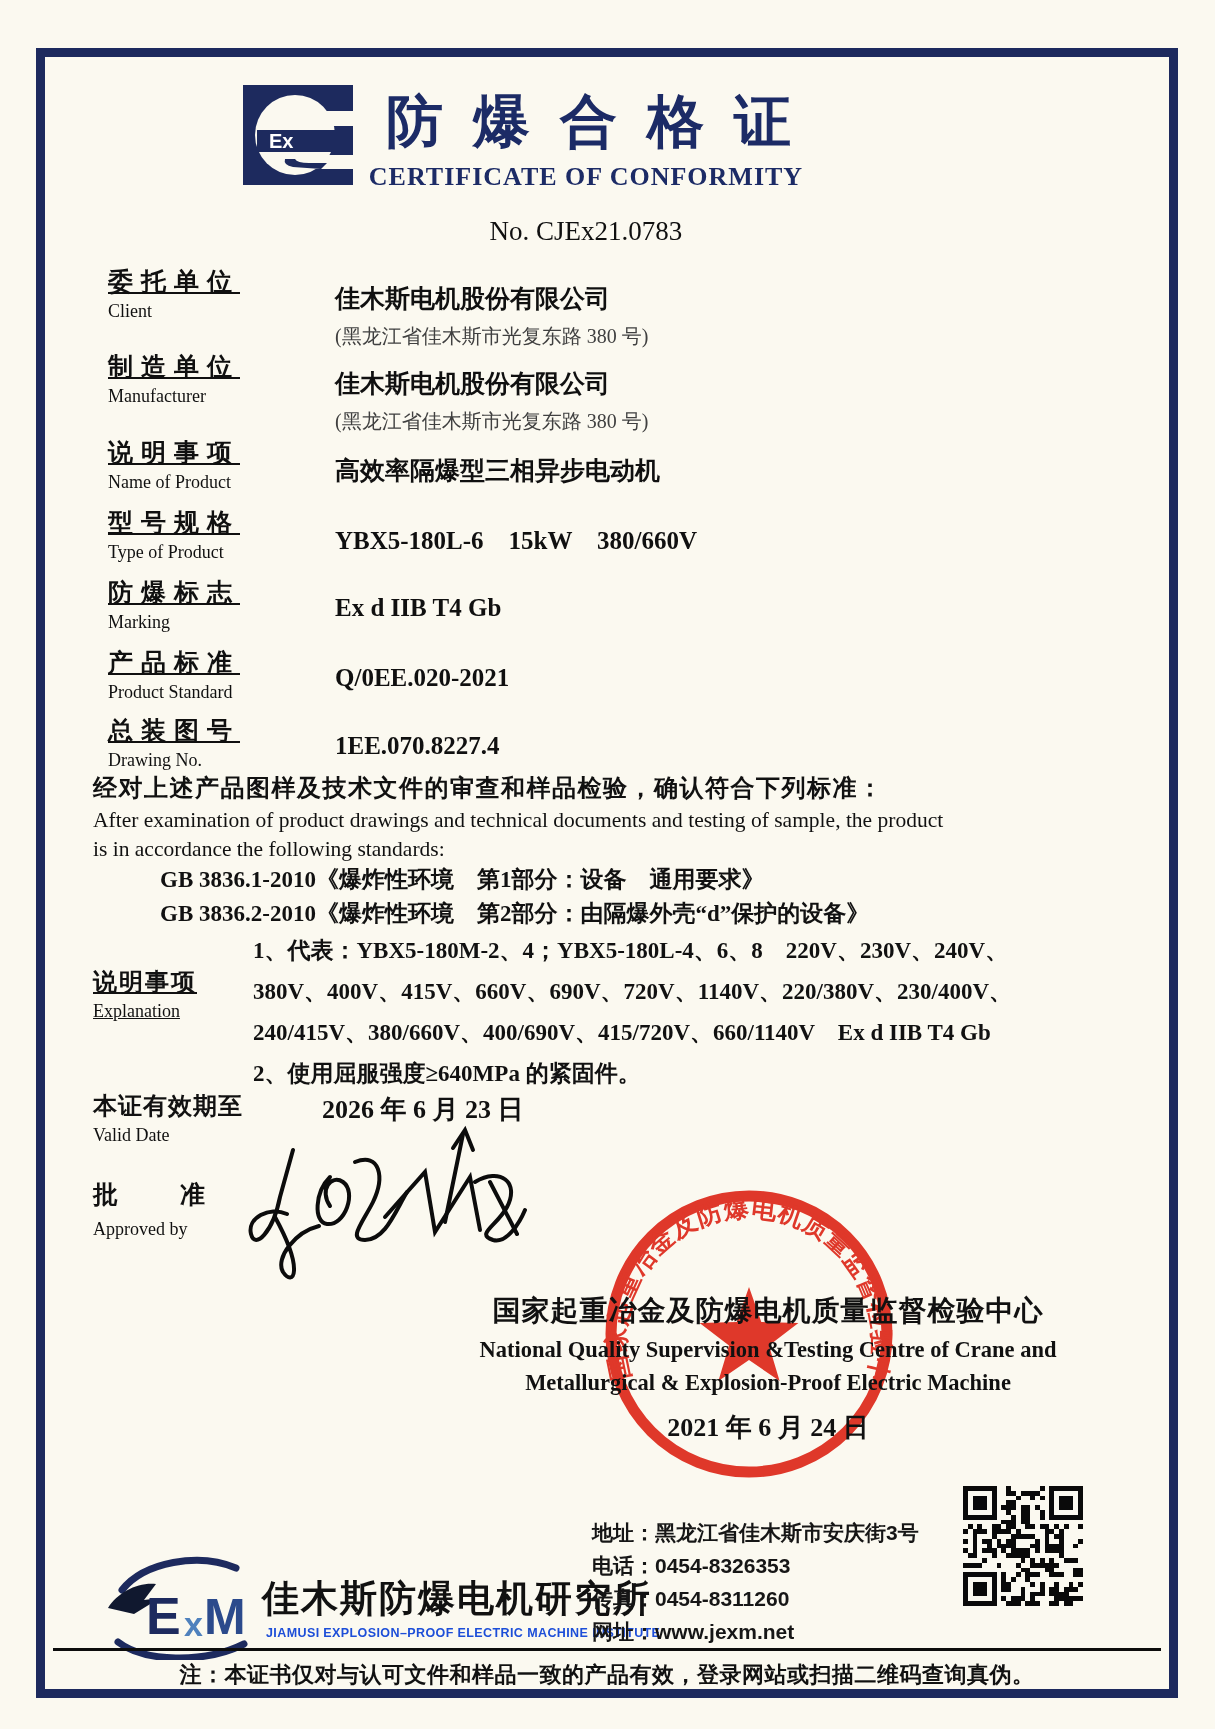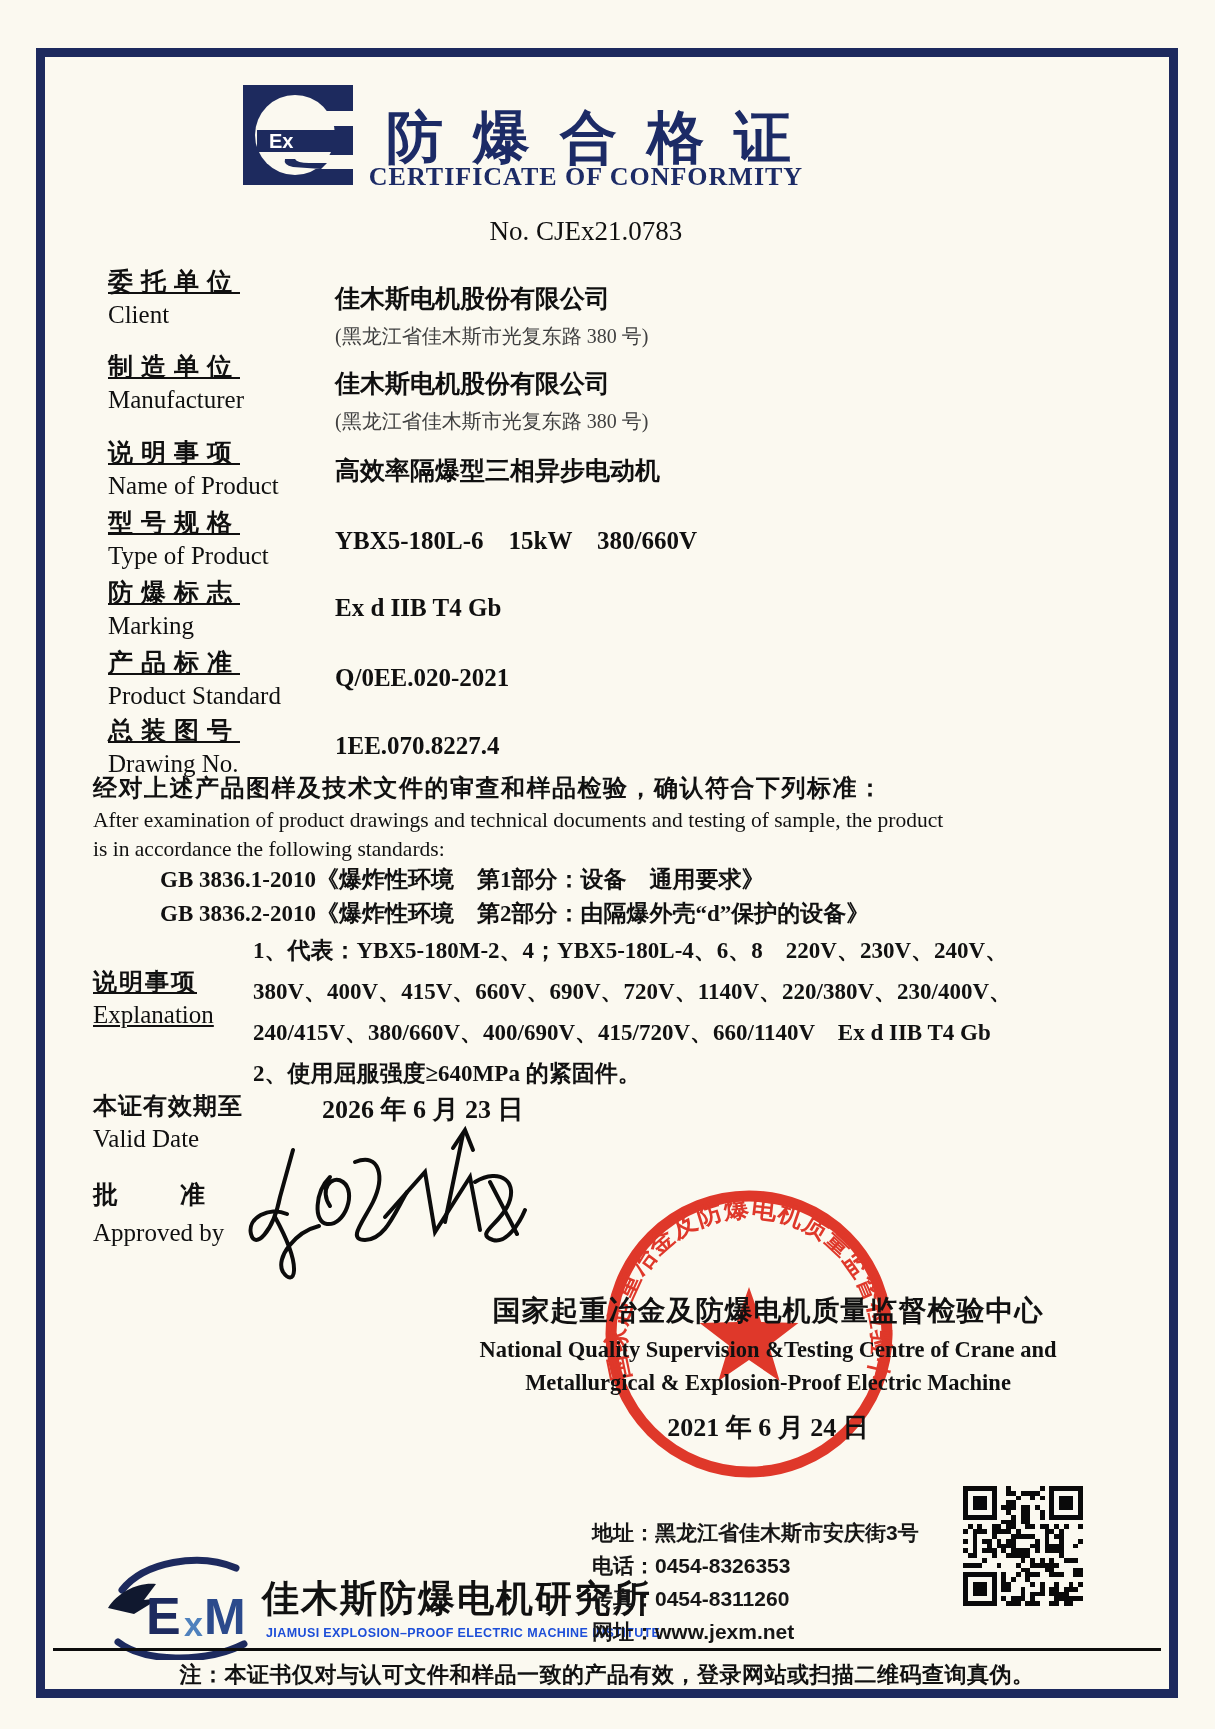--- a/index.html
+++ b/index.html
@@ -9,37 +9,37 @@
     font-family:"Liberation Sans",sans-serif;
     overflow:hidden;
   }
   .abs{position:absolute;}
   .frame{
     left:36px;top:48px;width:1142px;height:1650px;
     border:9px solid #1d2a5e;box-sizing:border-box;
   }
   
   .title-cn{
-    left:356px;top:100px;width:460px;text-align:center;
+    left:356px;top:84px;width:460px;text-align:center;
     font-size:57px;font-weight:bold;color:#1c2b66;
     letter-spacing:30px;text-indent:30px;white-space:nowrap;
   }
   .title-en{
     left:356px;top:162px;width:460px;text-align:center;
     font-family:"Liberation Serif",serif;font-weight:bold;
     font-size:26px;color:#1c2b66;letter-spacing:1px;white-space:nowrap;
   }
   .cert-no{
     left:356px;top:216px;width:460px;text-align:center;
     font-family:"Liberation Serif",serif;font-size:27px;color:#101010;
     white-space:nowrap;
   }
   
   .f-label-cn{font-size:25px;font-weight:bold;letter-spacing:8px;color:#101010;white-space:nowrap;text-decoration:underline;}
-  .f-label-en{font-family:"Liberation Serif",serif;font-size:25px;color:#101010;margin-top:3px;white-space:nowrap;}
+  .f-label-en{font-family:"Liberation Serif",serif;font-size:18px;color:#101010;margin-top:3px;white-space:nowrap;}
   .f-value{font-family:"Liberation Serif",serif;font-weight:600;font-size:25px;color:#101010;white-space:nowrap;}
   .f-value-sub{font-family:"Liberation Serif",serif;font-size:20px;color:#404040;margin-top:8px;white-space:nowrap;}
   .flabel{left:108px;width:240px;}
   .fvalue{left:335px;width:760px;margin-top:20px;}
   
   .stmt-cn{left:93px;top:772px;width:1020px;font-size:24px;font-weight:bold;letter-spacing:1.5px;white-space:nowrap;}
   .stmt-en{left:93px;top:806px;width:1020px;font-family:"Liberation Serif",serif;font-size:21.5px;line-height:29px;}
   .standard{font-family:"Liberation Serif",serif;font-weight:600;font-size:23px;white-space:nowrap;}
   
   .expl-lines{left:253px;top:930px;width:860px;font-family:"Liberation Serif",serif;

